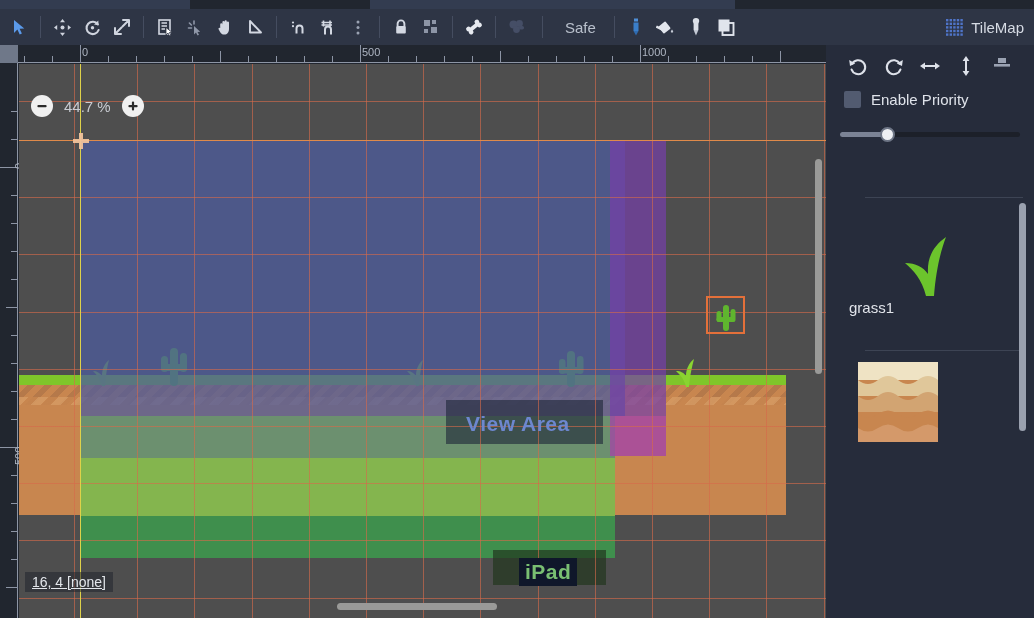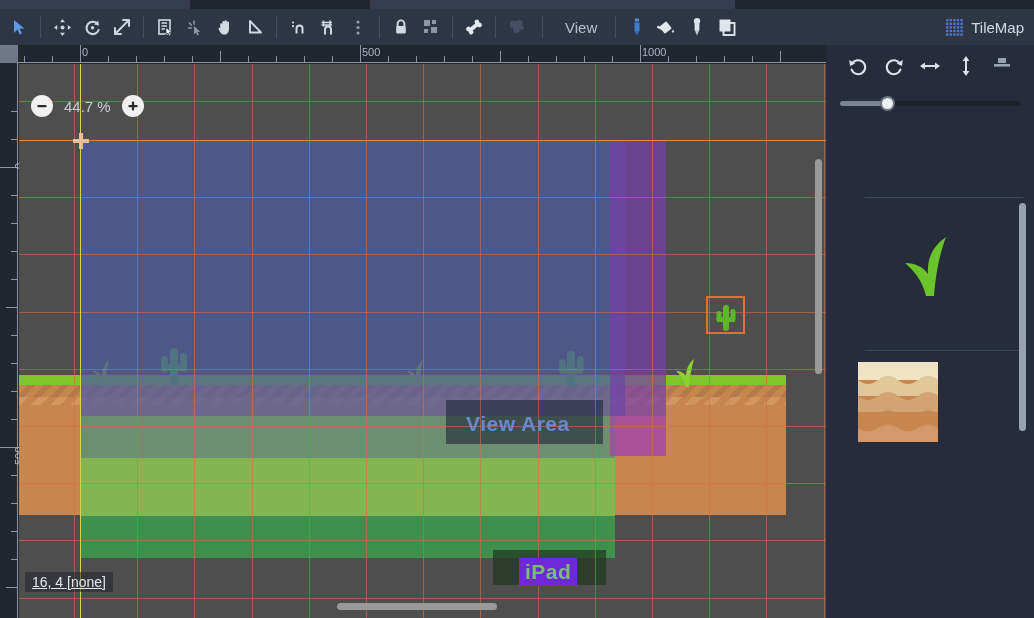--- a/index.html
+++ b/index.html
@@ -116,21 +116,21 @@
   .ovl-iphone-notch { background:rgba(118,64,168,.72); }
   .ovl-safe { background:rgba(31,38,56,.62); }
   .ovl-ipad { background:rgba(34,54,30,.70); }
 
   .ovl-tag {
     position:absolute; font-size:21px; font-weight:bold; letter-spacing:.5px;
     padding:2px 6px; white-space:nowrap;
   }
   .tag-iphone { background:#262224; color:#9b5fd6; }
   .tag-safe   { color:#6d87cf; background:transparent; }
-  .tag-ipad   { background:#6d28d9; color:#79bf72; }
+  .tag-ipad   { background:#0f172a; color:#79bf72; }
 
   
   .axis-x { position:absolute; left:0; right:0; height:1px; background:#e08a4a; }
   .axis-y { position:absolute; top:0; bottom:0; width:1px; background:#ded14a; }
   .origin-cross { position:absolute; width:16px; height:16px; }
 
   
   .tilesel { position:absolute; border:2px solid #e3703a; }
 
   
@@ -369,21 +369,21 @@
               <circle cx="12.5" cy="6.5" r="3.4"></circle>
               <circle cx="9.5" cy="12.5" r="3.4"></circle>
               <rect x="12" y="9" width="5" height="3.4" rx="1.6"></rect>
             </g>
           </svg>
       </span>
     </div>
 
     <div class="sep wide"></div>
 
-    <div class="viewmenu">View</div>
+    <div class="viewmenu">Safe</div>
 
     <div class="sep"></div>
 
     <div class="tbtn">
       <span>
         <svg width="16" height="20" viewBox="0 0 16 20">
             <rect x="6" y="1.5" width="4" height="3" fill="#4e8fd8"></rect>
             <rect x="5.5" y="5.5" width="5" height="8.5" fill="#3a7ec9"></rect>
             <path d="M5.5 14 L8 18.5 L10.5 14 Z" fill="#2f6bb0"></path>
           </svg>
@@ -670,38 +670,43 @@
         <span>
           <svg width="22" height="22" viewBox="0 0 22 22">
               <rect x="7" y="3" width="8" height="5" fill="#9aa2b2"></rect>
               <rect x="3" y="9" width="16" height="2.6" fill="#9aa2b2"></rect>
               <path d="M5 12.5 H17 L15 19 H7 Z" fill="none" stroke="#9aa2b2" stroke-width="0"></path>
             </svg>
         </span>
       </div>
     </div>
 
+    <div class="prio">
+      <span class="chk"></span>
+      <span>Enable Priority</span>
+    </div>
 
 
     <div class="sliderrow">
       <div class="slidertrack"></div>
       <div class="sliderfill"></div>
       <div class="sliderknob"></div>
     </div>
 
     <div class="tilelist">
 
 
       <div class="tilecard" style="height:155px; padding-top:40px;">
         <div class="tdivider" style="top:4px;"></div>
         <div class="thumb" style="height:66px;">
           <svg width="52" height="62" viewBox="0 0 52 62">
               <path d="M24 61 C20 44 11 35 3 28 C14 28 21 32 26 39 C25 24 30 12 44 2 C38 18 34 36 32 61 Z" fill="#6cc42c"></path>
             </svg>
         </div>
+        <div class="cname">grass1</div>
       </div>
 
       <div class="tilecard" style="height:150px; padding-top:14px;">
         <div class="tdivider" style="top:2px;"></div>
         <div class="thumb" style="height:80px; justify-content:flex-start; padding-left:26px;">
           <svg width="80" height="80" viewBox="0 0 80 80">
             <rect width="80" height="80" fill="#c8864f"></rect>
             <rect width="80" height="18" fill="#efe3c4"></rect>
             <path d="M0 18 q10 8 20 0 q10 -8 20 0 q10 8 20 0 q10 -8 20 0 L80 34 L0 34 Z" fill="#e0c79a"></path>
             <path d="M0 34 q10 8 20 0 q10 -8 20 0 q10 8 20 0 q10 -8 20 0 L80 50 L0 50 Z" fill="#d2a472"></path>

